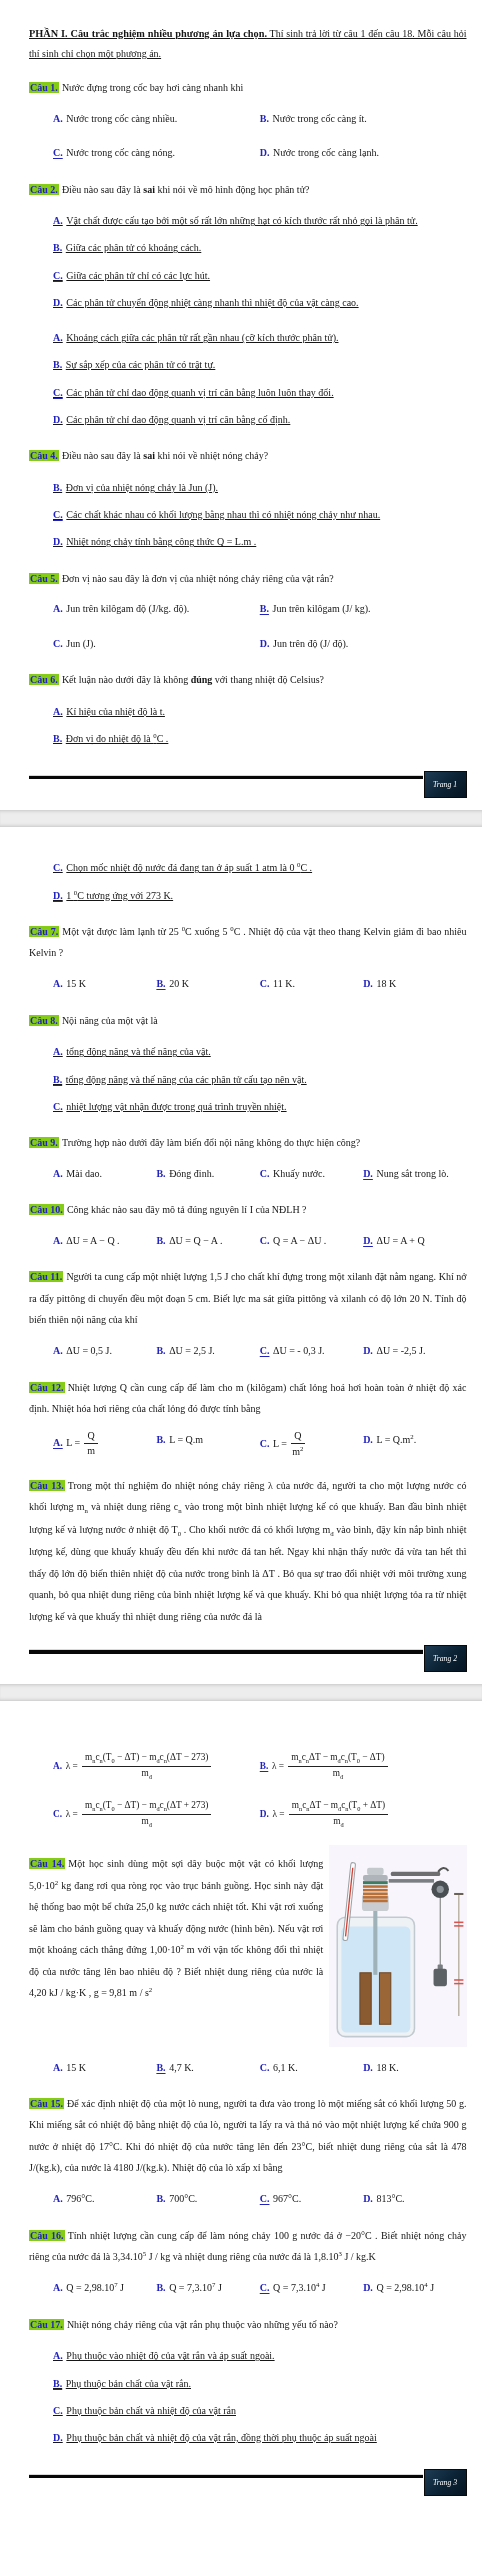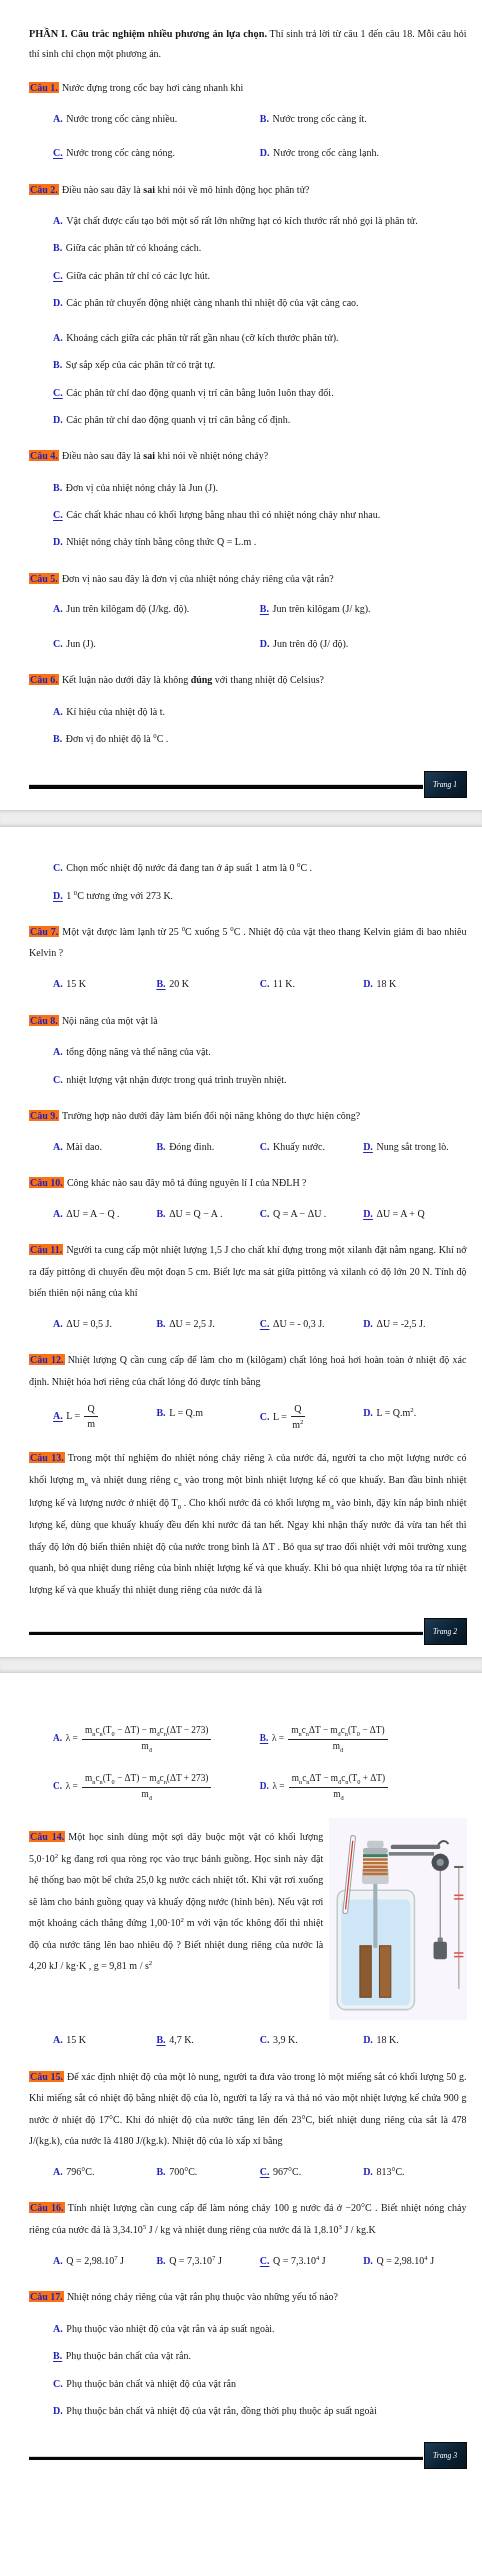--- a/index.html
+++ b/index.html
@@ -22,48 +22,48 @@
   .page-1{min-height:577px;}
   .page-2{min-height:714px;}
   .page-3{min-height:716px;}
   .page-sep{
     height:14.4px;
     background:#ededed;
     border-top:1px solid #d4d4d4;
     border-bottom:1px solid #d4d4d4;
     box-shadow:inset 0 2.6px 3.6px -2.6px #c6c6c6, inset 0 -2.6px 3.6px -2.6px #c6c6c6;
   }
-  .heading{margin:5.2px 0 4.1px 0;text-align:justify;line-height:2.05;}
+  .heading{margin:5.2px 0 4.1px 0;text-align:justify;line-height:2.05;text-decoration:underline;}
   .heading b{font-size:10.3px;}
   .q{margin:8.2px 0 3.1px 0;text-align:justify;line-height:2.15;}
   .qlabel{
     color:#2222bd;font-weight:bold;
-    background:#f97316;
+    background:#84cc16;
     padding:0 1px;margin-right:3.1px;
   }
   .qtext{color:#161616;}
   .optwrap{margin:1px 0;}
-  .optline{padding-left:24px;margin:6.2px 0;text-align:justify;line-height:2.1;}
+  .optline{padding-left:24px;margin:6.2px 0;text-align:justify;line-height:2.1;text-decoration:underline;}
   .optrow{display:flex;padding-left:24px;margin:7.2px 0;line-height:2.0;}
   .optrow .cell{flex:1;padding-right:4.1px;}
   .ltr{color:#2222bd;font-weight:bold;margin-right:3.6px;white-space:nowrap;}
   .ok{text-decoration:underline;text-decoration-thickness:1px;text-underline-offset:1.5px;}
   .frac{display:inline-block;vertical-align:middle;text-align:center;margin:0 2.1px;line-height:1.25;}
   .frac .fnum{display:block;padding:0 3.1px 1px 3.1px;border-bottom:0.8px solid #222;}
   .frac .fden{display:block;padding-top:1px;}
   .fopts-big .cell{font-size:9.3px;}
   .fpre{margin-right:2.1px;}
   .qfig{display:flex;gap:5.2px;margin:3.1px 0;}
   .qfig .qside{flex:1;}
   .qfig .qfigure{flex:0 0 auto;display:flex;align-items:flex-start;justify-content:center;}
   .page-footer{
     margin-top:auto;
     padding-top:14.4px;
     display:flex;
-    align-items:center;
+    align-items:flex-start;
   }
   .fline{
     flex:1;
     height:3.6px;
     background:#070707;
     margin-top:4.1px;
     border-top:1px solid #d8d8d8;
   }
   .fbox{
     width:41px;height:25px;
@@ -142,20 +142,21 @@
       <div class="q"><span class="qlabel">Câu 7.</span><span class="qtext">Một vật được làm lạnh từ 25 <sup>0</sup>C xuống 5 <sup>0</sup>C . Nhiệt độ của vật theo thang Kelvin giảm đi bao nhiêu Kelvin ?</span></div>
       <div class="optrow">
         <span class="cell"><span class="ltr">A.</span><span class="opttext">15 K</span></span>
         <span class="cell"><span class="ltr ok">B.</span><span class="opttext">20 K</span></span>
         <span class="cell"><span class="ltr">C.</span><span class="opttext">11 K.</span></span>
         <span class="cell"><span class="ltr">D.</span><span class="opttext">18 K</span></span>
       </div>
       <div class="q"><span class="qlabel">Câu 8.</span><span class="qtext">Nội năng của một vật là</span></div>
       <div class="optwrap">
         <div class="optline"><span class="ltr">A.</span><span class="opttext">tổng động năng và thế năng của vật.</span></div>
+        <div class="optline"><span class="ltr ok">B.</span><span class="opttext">tổng động năng và thế năng của các phân tử cấu tạo nên vật.</span></div>
         <div class="optline"><span class="ltr">C.</span><span class="opttext">nhiệt lượng vật nhận được trong quá trình truyền nhiệt.</span></div>
       </div>
       <div class="q"><span class="qlabel">Câu 9.</span><span class="qtext">Trường hợp nào dưới đây làm biến đổi nội năng không do thực hiện công?</span></div>
       <div class="optrow">
         <span class="cell"><span class="ltr">A.</span><span class="opttext">Mài dao.</span></span>
         <span class="cell"><span class="ltr">B.</span><span class="opttext">Đóng đinh.</span></span>
         <span class="cell"><span class="ltr">C.</span><span class="opttext">Khuấy nước.</span></span>
         <span class="cell"><span class="ltr ok">D.</span><span class="opttext">Nung sắt trong lò.</span></span>
       </div>
       <div class="q"><span class="qlabel">Câu 10.</span><span class="qtext">Công khác nào sau đây mô tả đúng nguyên lí I của NĐLH ?</span></div>
@@ -237,21 +238,21 @@
     <g transform="rotate(6 44 60)">
       <rect x="40" y="34" width="9" height="152" rx="4" fill="#fbfbfb" stroke="#9aa0a5" stroke-width="2"></rect>
       <line x1="44.5" y1="44" x2="44.5" y2="178" stroke="#d43d32" stroke-width="2.5"></line>
     </g>
   </svg>
 </div>
       </div>
       <div class="optrow">
         <span class="cell"><span class="ltr">A.</span><span class="opttext">15 K</span></span>
         <span class="cell"><span class="ltr ok">B.</span><span class="opttext">4,7 K.</span></span>
-        <span class="cell"><span class="ltr">C.</span><span class="opttext">3,9 K.</span></span>
+        <span class="cell"><span class="ltr">C.</span><span class="opttext">6,1 K.</span></span>
         <span class="cell"><span class="ltr">D.</span><span class="opttext">18 K.</span></span>
       </div>
       <div class="q"><span class="qlabel">Câu 15.</span><span class="qtext">Để xác định nhiệt độ của một lò nung, người ta đưa vào trong lò một miếng sắt có khối lượng 50 g. Khi miếng sắt có nhiệt độ bằng nhiệt độ của lò, người ta lấy ra và thả nó vào một nhiệt lượng kế chứa 900 g nước ở nhiệt độ 17°C. Khi đó nhiệt độ của nước tăng lên đến 23°C, biết nhiệt dung riêng của sắt là 478 J/(kg.k), của nước là 4180 J/(kg.k). Nhiệt độ của lò xấp xỉ bằng</span></div>
       <div class="optrow">
         <span class="cell"><span class="ltr">A.</span><span class="opttext">796°C.</span></span>
         <span class="cell"><span class="ltr">B.</span><span class="opttext">700°C.</span></span>
         <span class="cell"><span class="ltr ok">C.</span><span class="opttext">967°C.</span></span>
         <span class="cell"><span class="ltr">D.</span><span class="opttext">813°C.</span></span>
       </div>
       <div class="q"><span class="qlabel">Câu 16.</span><span class="qtext">Tính nhiệt lượng cần cung cấp để làm nóng chảy 100 g nước đá ở −20°C . Biết nhiệt nóng chảy riêng của nước đá là 3,34.10<sup>5</sup> J / kg và nhiệt dung riêng của nước đá là 1,8.10<sup>3</sup> J / kg.K</span></div>

